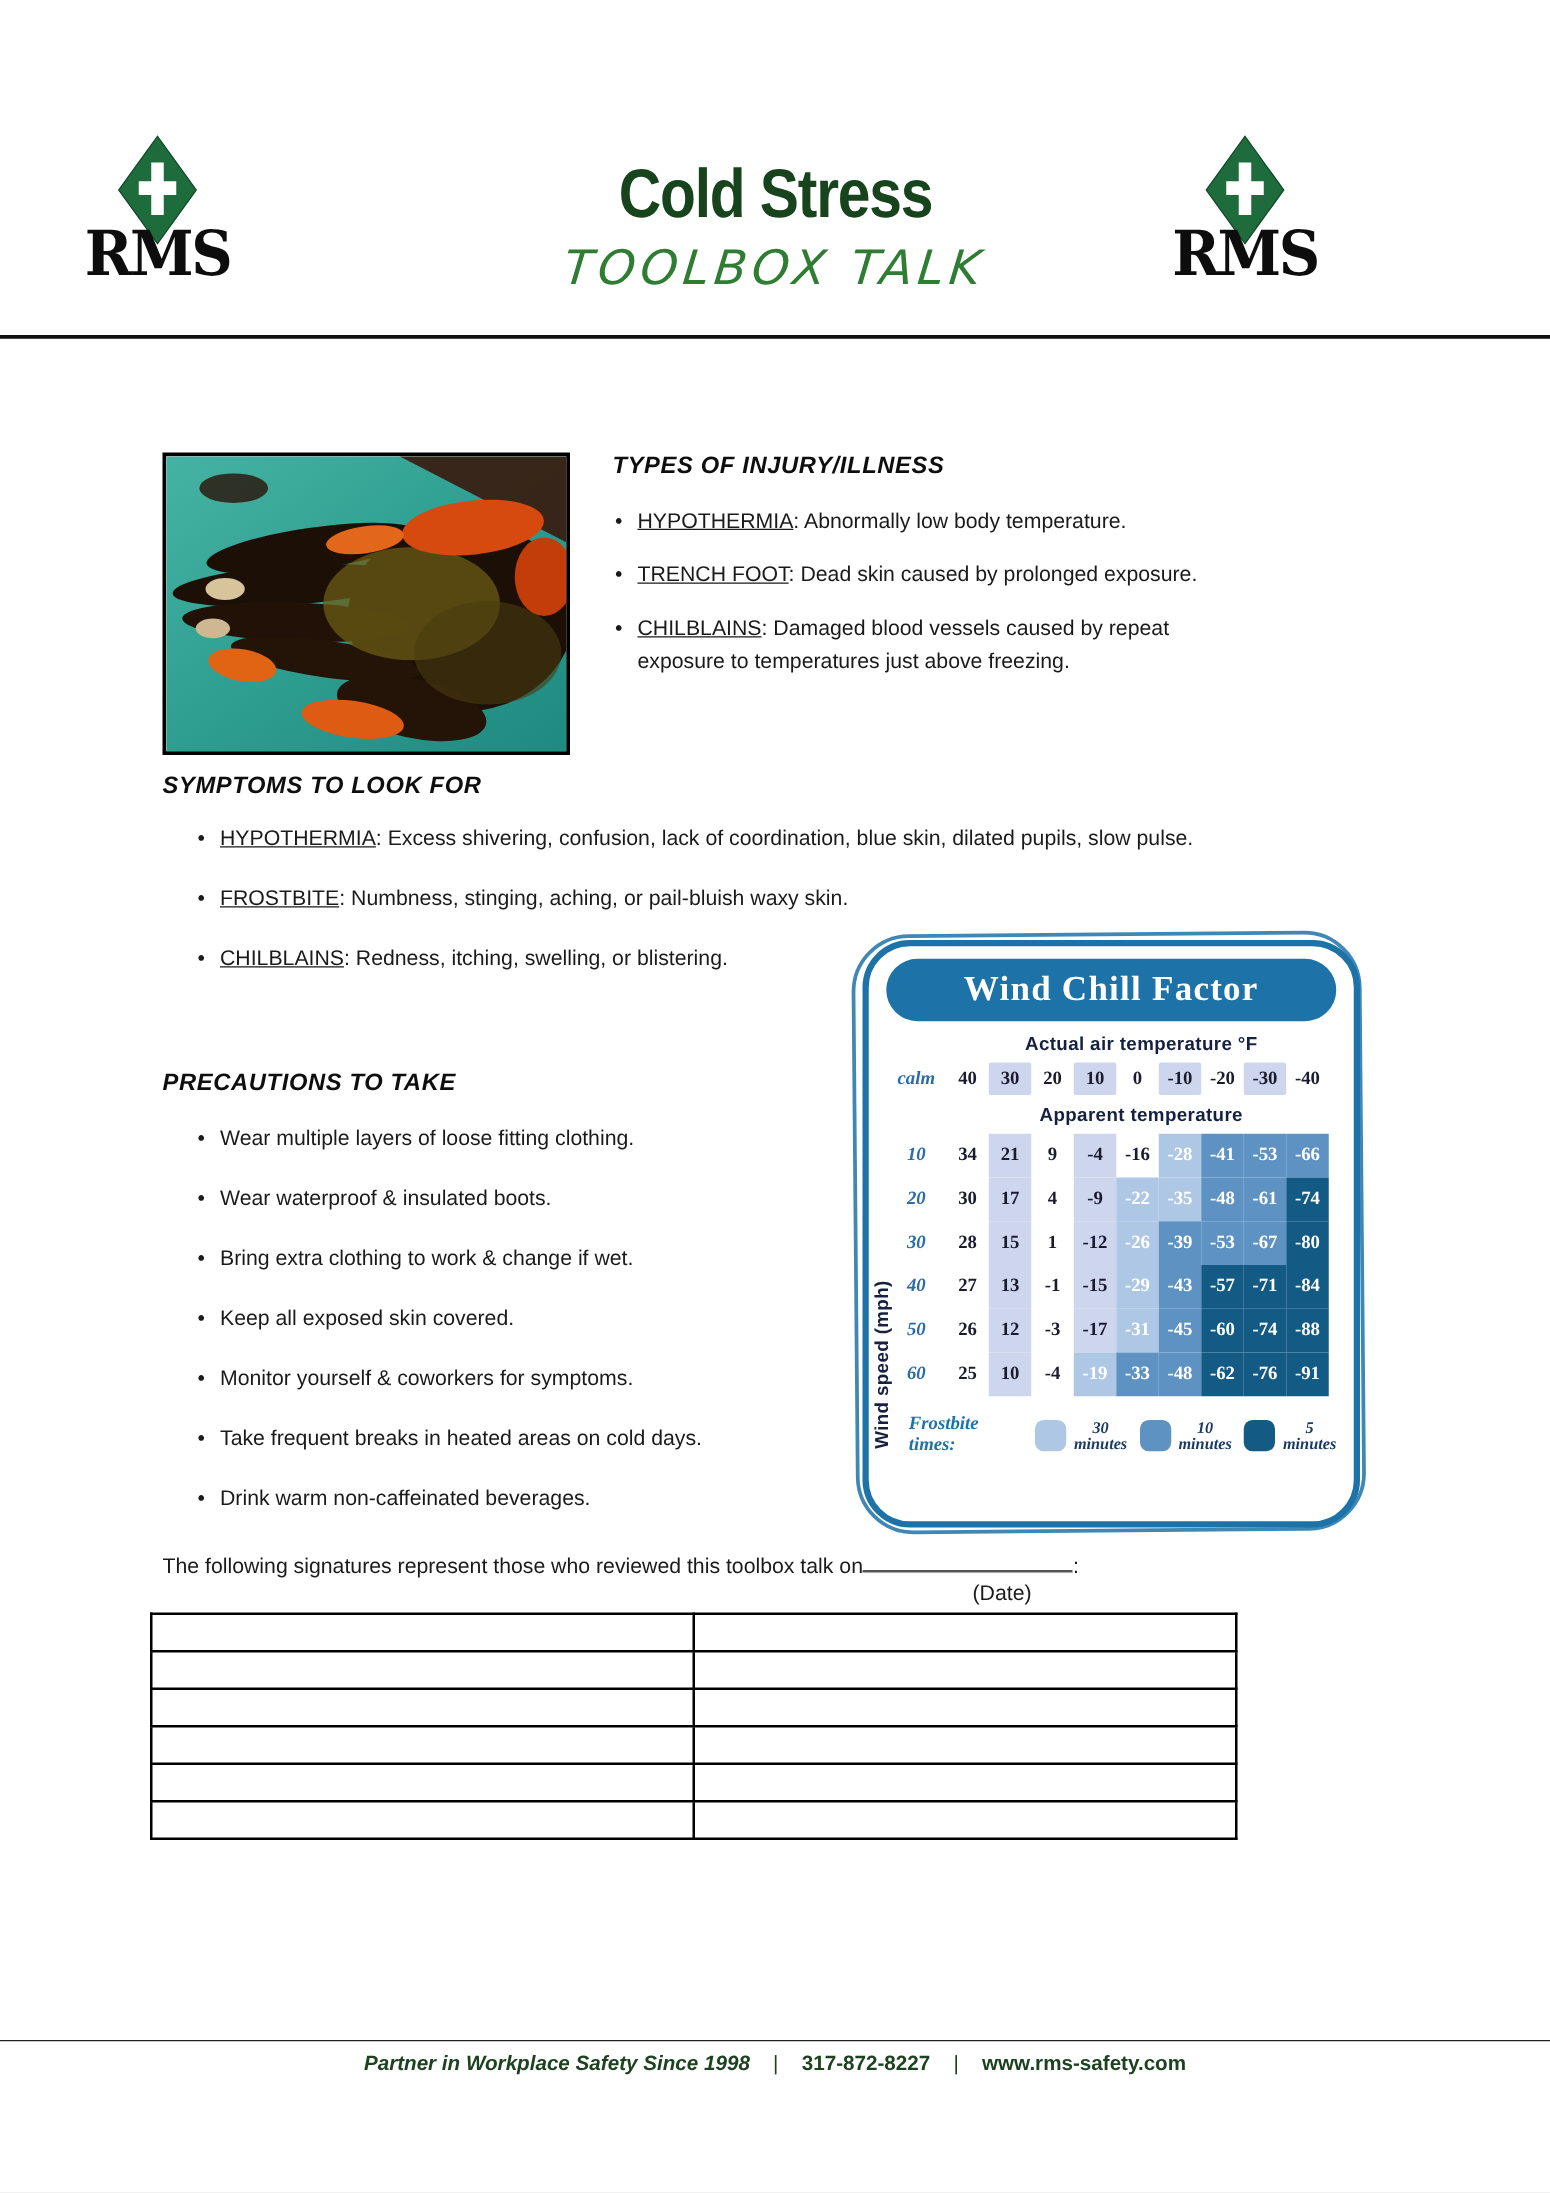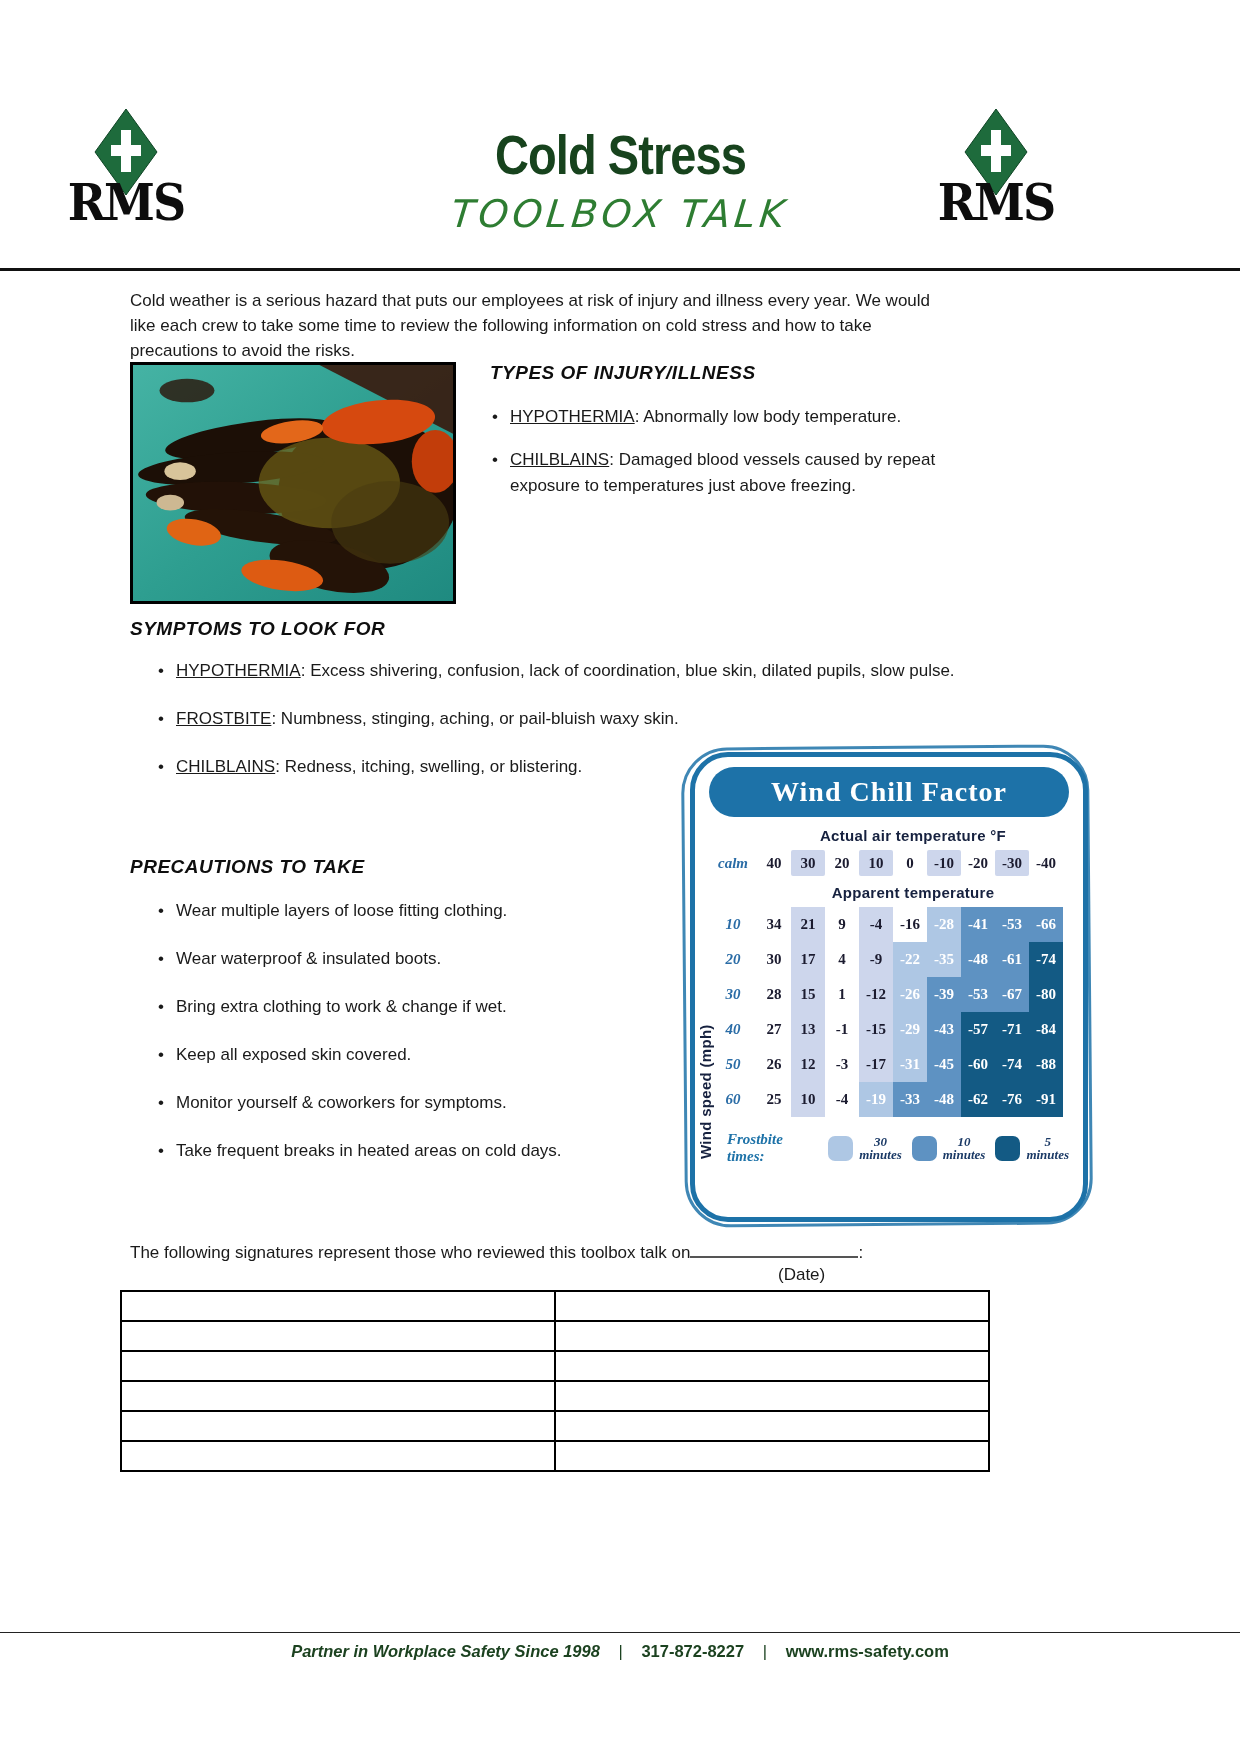--- a/index.html
+++ b/index.html
@@ -116,23 +116,20 @@
       <polygon points="32,1 63,44 32,87 1,44" fill="#1e6b3c" stroke="#0e4424" stroke-width="1"></polygon>
       <rect x="27" y="22" width="10" height="42" fill="#fff"></rect>
       <rect x="17" y="37" width="30" height="11" fill="#fff"></rect>
     </svg>
     <div class="rms-text">RMS</div>
   </div>
   <div class="doc-title"><span>Cold Stress</span></div>
   <div class="doc-subtitle">TOOLBOX TALK</div>
   <div class="header-rule"></div>
 
-  <div class="intro">Cold weather is a serious hazard that puts our employees at risk of injury and illness every year.  We would
-like each crew to take some time to review the following information on cold stress and how to take
-precautions to avoid the risks.</div>
 
   <div class="photo">
     <svg viewBox="0 0 326 240" preserveAspectRatio="none">
       <defs>
         <linearGradient id="teal" x1="0" y1="0" x2="1" y2="1">
           <stop offset="0" stop-color="#45b3a4"></stop>
             <stop offset=".5" stop-color="#2e9e90"></stop>
             <stop offset="1" stop-color="#1f8a80"></stop>
         </linearGradient>
       </defs>
@@ -158,20 +155,23 @@
   </div>
 
   <div class="sec-heading h-types">TYPES OF INJURY/ILLNESS</div>
   <div class="blist l-types">
 
       <div class="bullet-item">
         <span><span class="term">HYPOTHERMIA</span><span>:  Abnormally low body temperature.</span></span>
       </div>
 
 
+      <div class="bullet-item">
+        <span><span class="term">TRENCH FOOT</span><span>: Dead skin caused by prolonged exposure.</span></span>
+      </div>
 
       <div class="bullet-item">
         <span><span class="term">CHILBLAINS</span><span>: Damaged blood vessels caused by repeat exposure to temperatures just above freezing.</span></span>
       </div>
 
   </div>
 
   <div class="sec-heading h-symptoms">SYMPTOMS TO LOOK FOR</div>
   <div class="blist l-symptoms">
 
@@ -210,20 +210,23 @@
       </div>
 
       <div class="bullet-item">
         <span>Monitor yourself &amp; coworkers for symptoms.</span>
       </div>
 
       <div class="bullet-item">
         <span>Take frequent breaks in heated areas on cold days.</span>
       </div>
 
+      <div class="bullet-item">
+        <span>Drink warm non-caffeinated beverages.</span>
+      </div>
 
   </div>
 
   <div class="wind-panel">
     <div class="wc-banner">Wind Chill Factor</div>
     <div class="wc-axis-label">Actual air temperature °F</div>
     <div class="wc-header-row">
         <span class="wc-rowlabel">calm</span>
         <span class="wc-hcell">40</span>
         <span class="wc-hcell hstripe">30</span>

